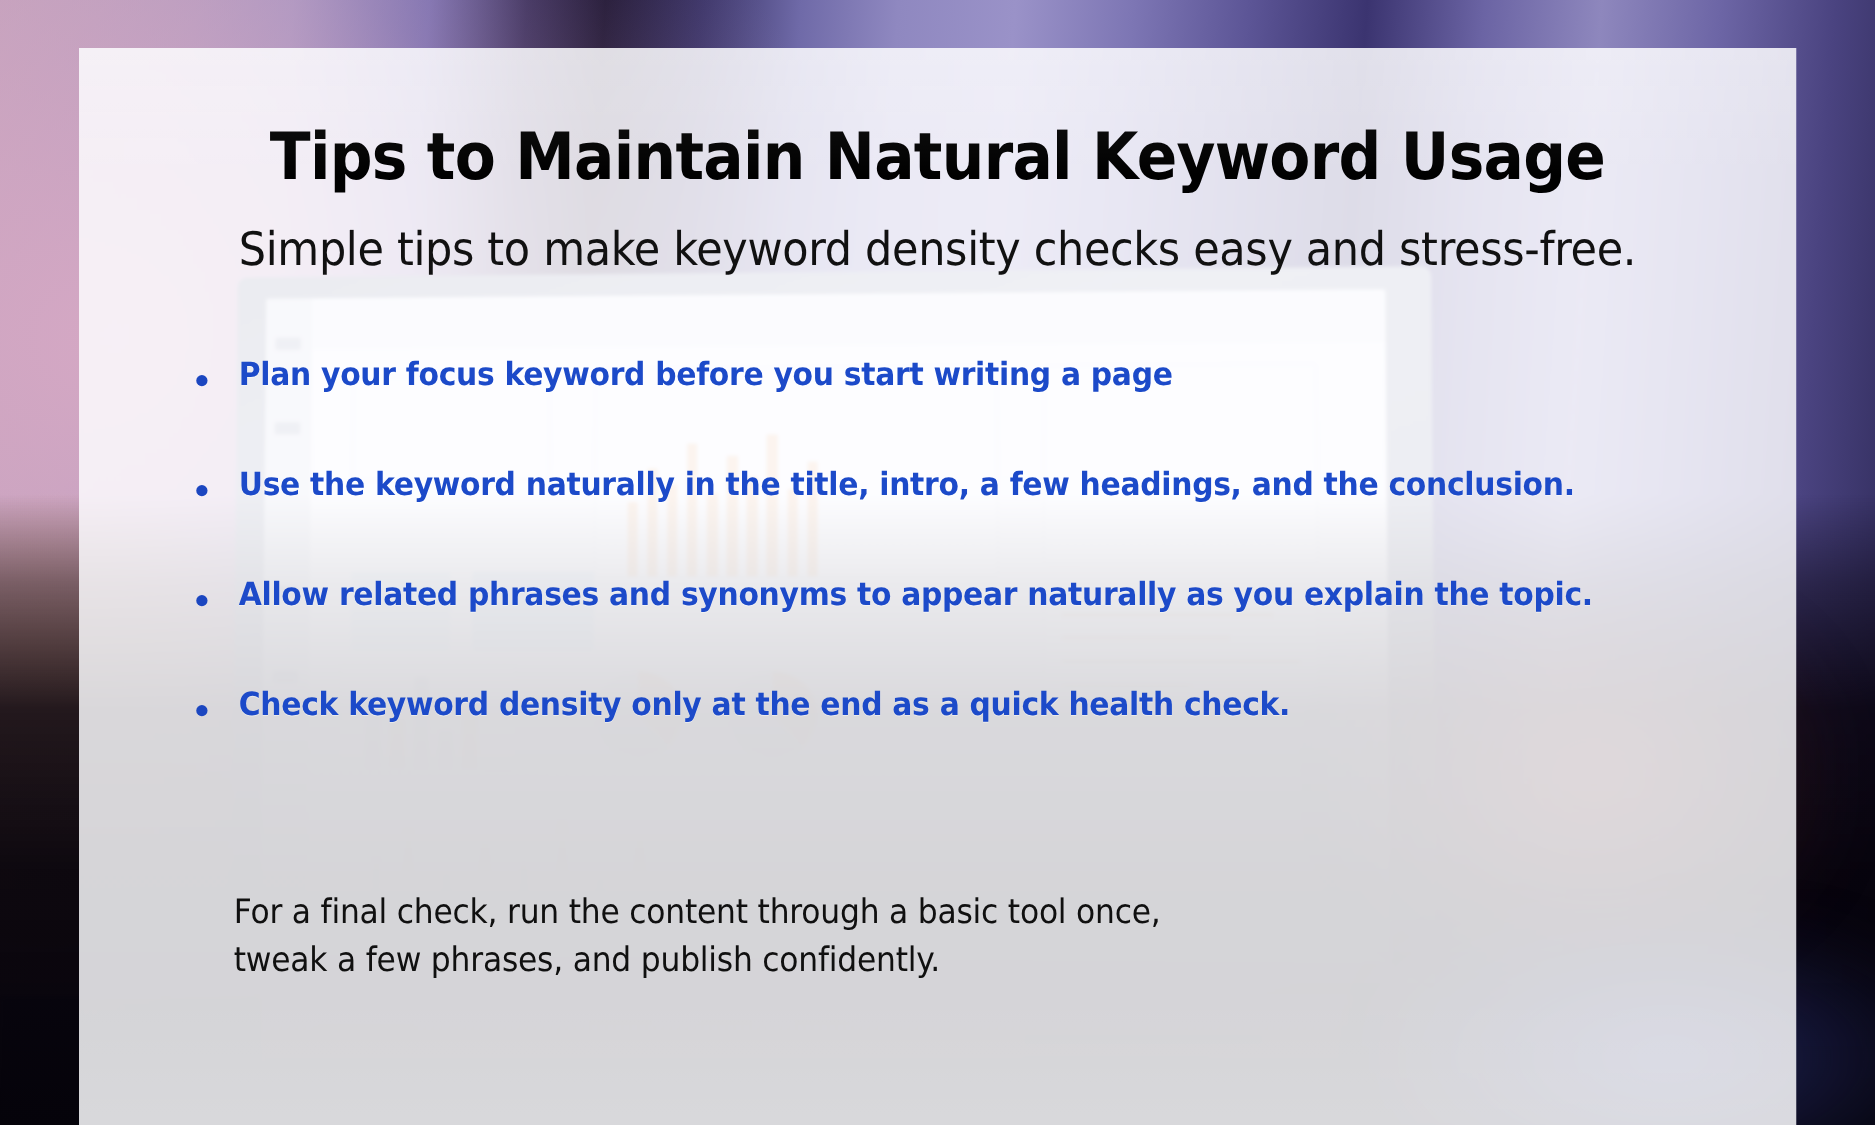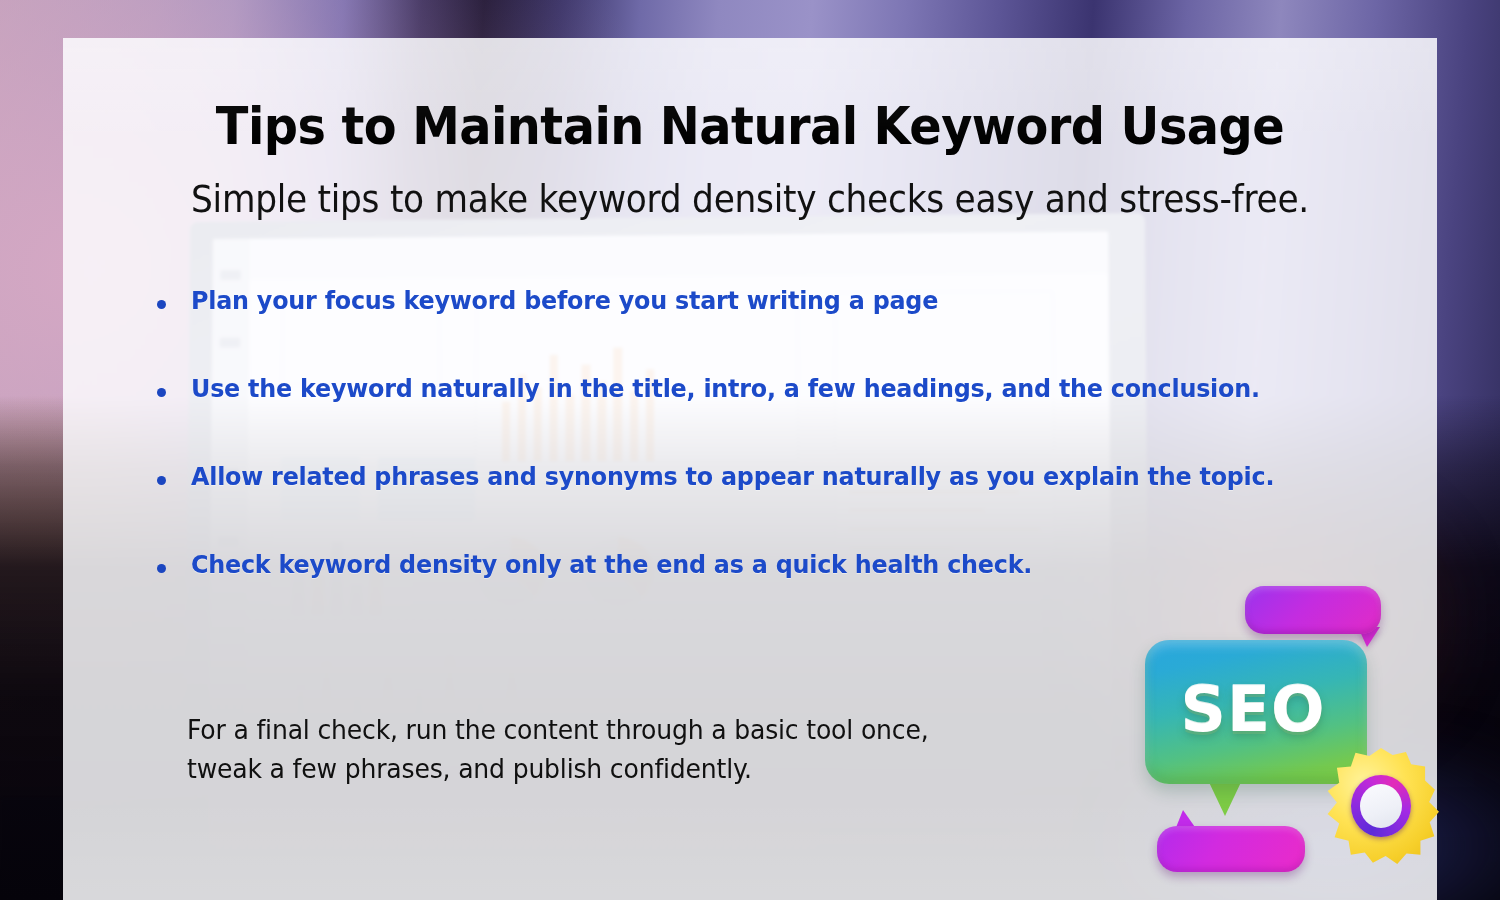--- a/index.html
+++ b/index.html
@@ -433,32 +433,14 @@
 
       <div class="closing">
         <div>For a final check, run the content through a basic tool once,</div>
         <div>tweak a few phrases, and publish confidently.</div>
       </div>
 
       <div class="panel-veil"></div>
     </div>
   </div>
 
-  <div class="seo-graphic">
-    <div class="bub-top-tail"></div>
-    <div class="bub bub-top"></div>
-
-    <div class="bub-bottom-tail"></div>
-    <div class="bub bub-bottom"></div>
-
-    <div class="bub-seo-tail"></div>
-    <div class="bub bub-seo"></div>
-    <div class="seo-word">SEO</div>
-
-    <div class="gear">
-      <div class="gear-body"></div>
-      <div class="gear-hole">
-        <div class="gear-hole-inner"></div>
-      </div>
-    </div>
-  </div>
 
 </div>
 
 </body></html>

